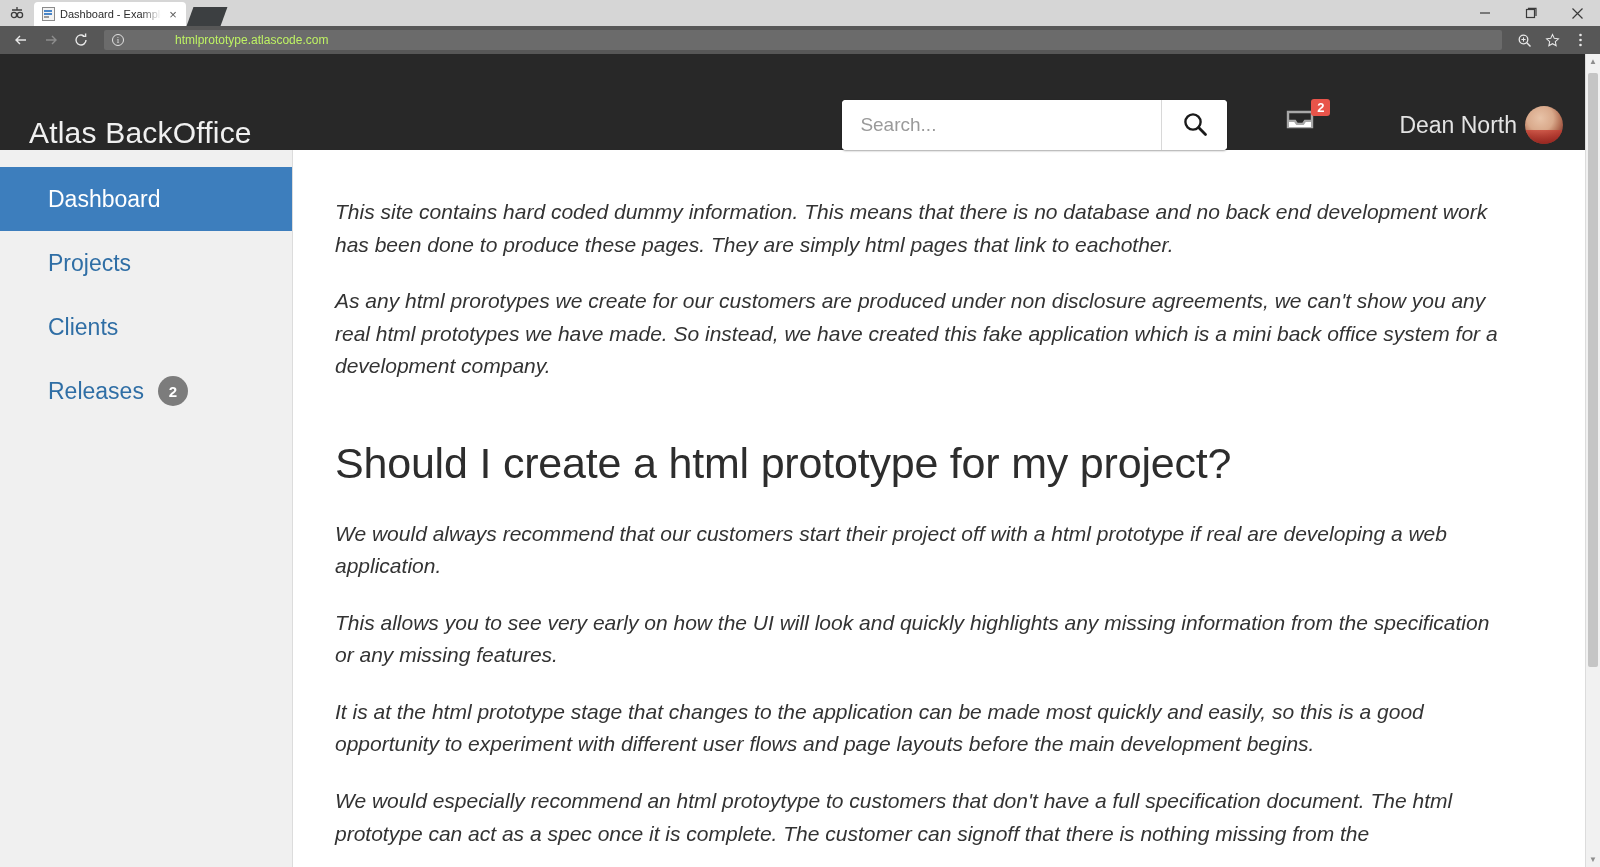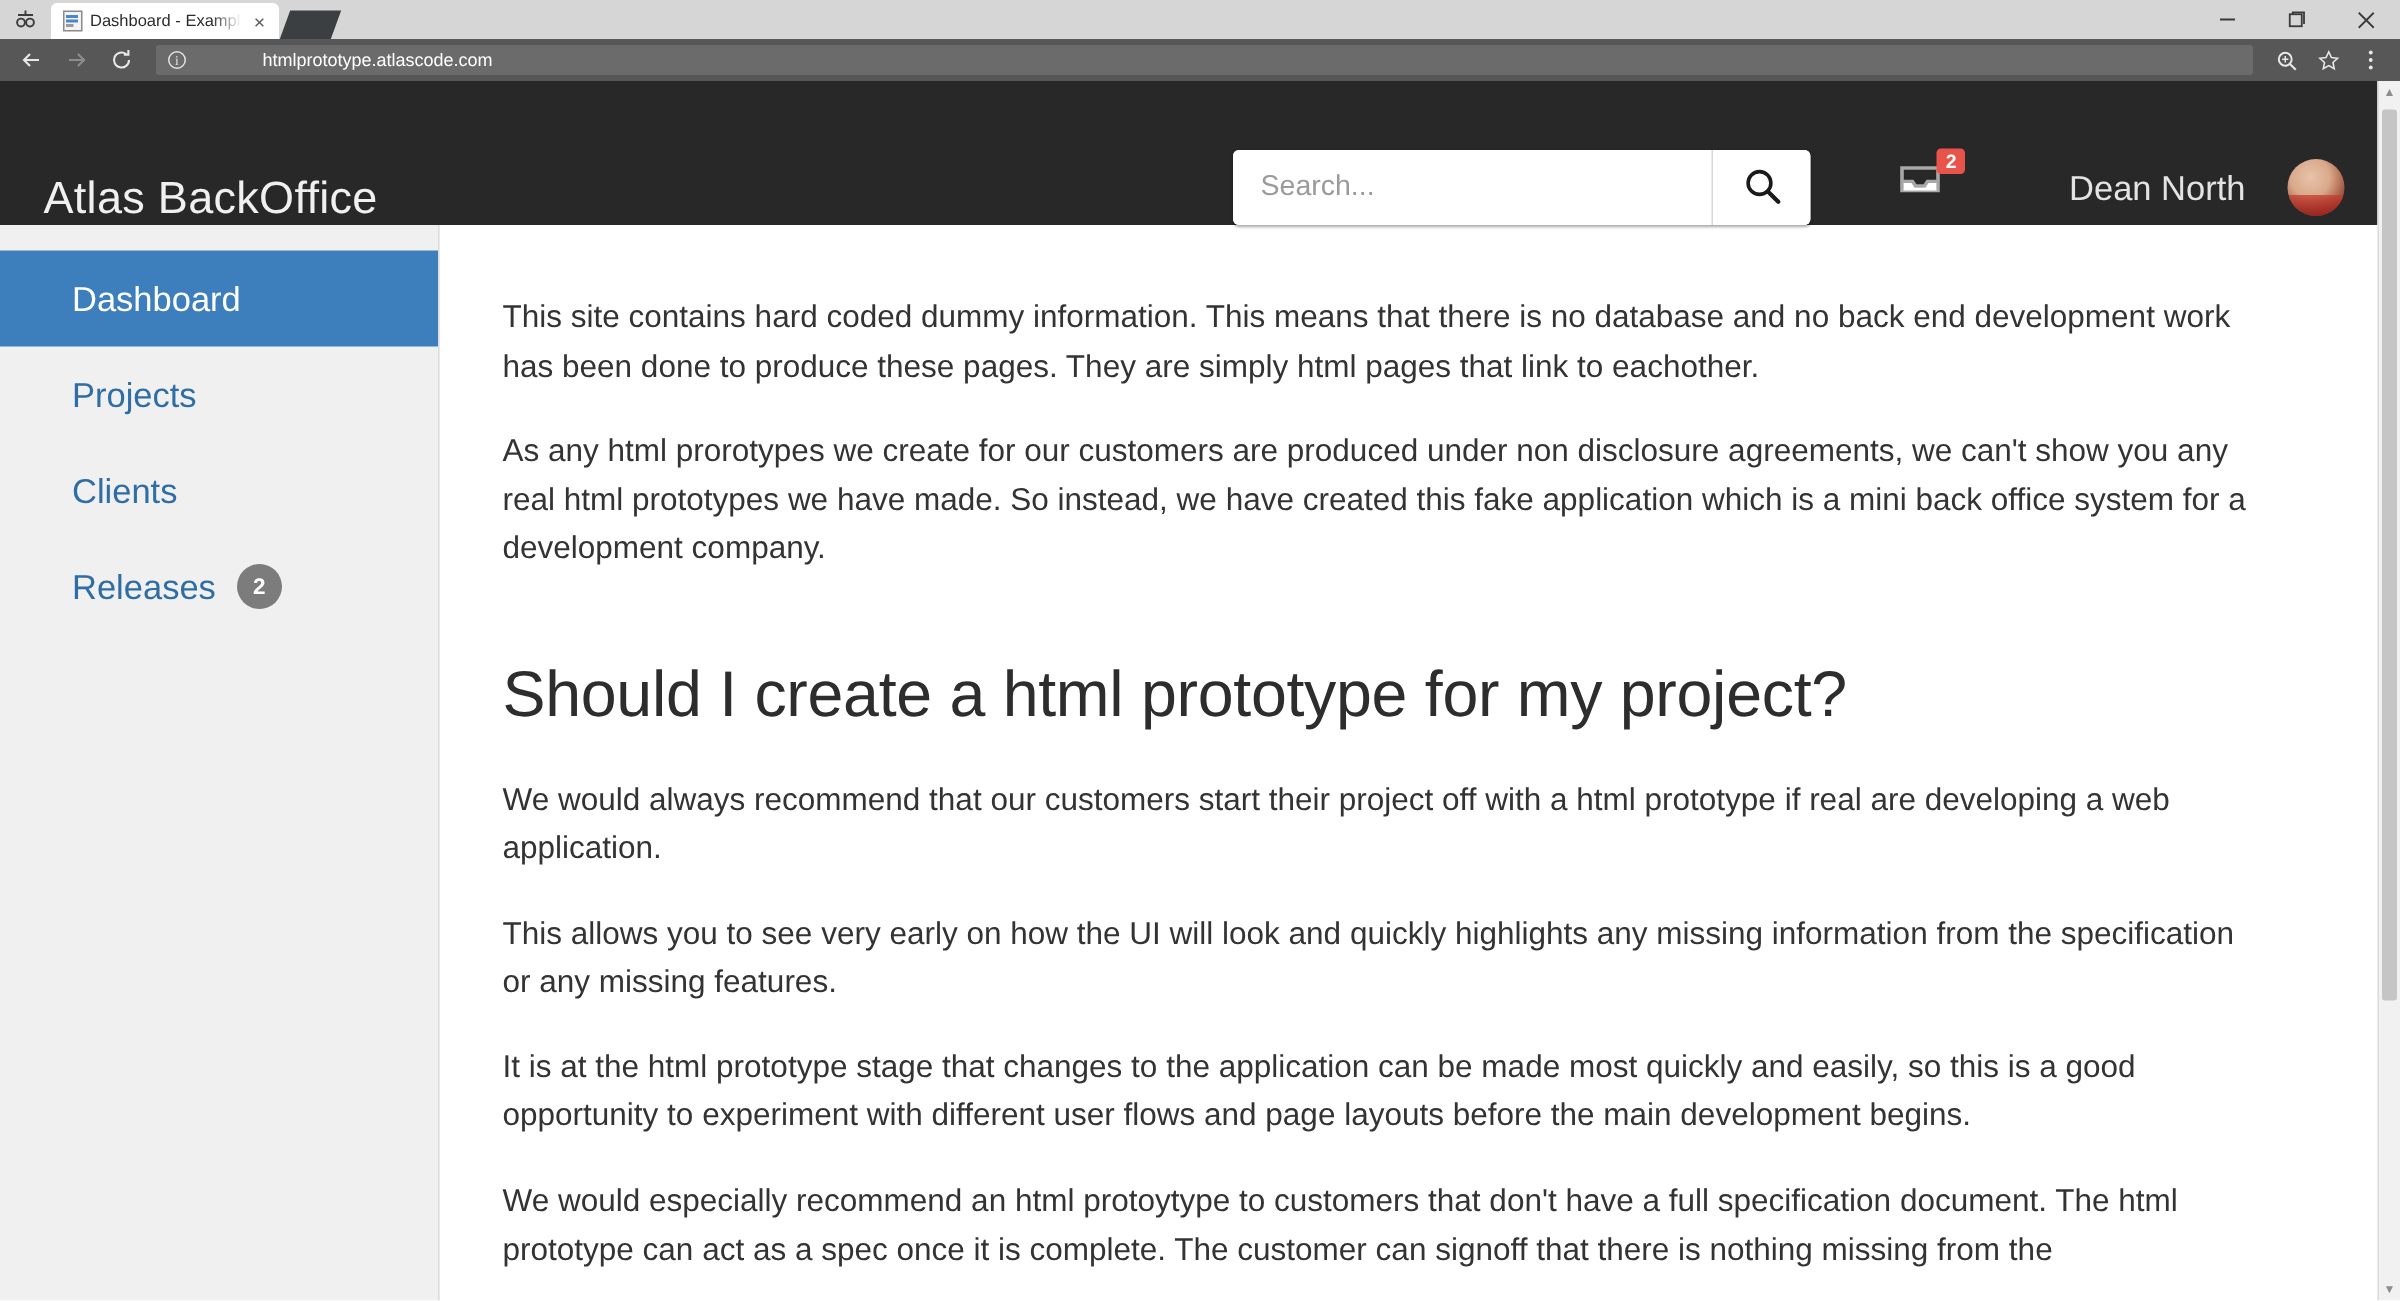--- a/index.html
+++ b/index.html
@@ -80,21 +80,21 @@
     flex: 1 1 auto; height: 20px; margin-left: 6px; margin-right: 6px;
     background: #6b6b6b; border-radius: 2px;
     display: flex; align-items: center; gap: 6px; padding: 0 8px;
   }
   .omnibox .info-icon {
     width: 12px; height: 12px; border: 1.3px solid #e2e2e2;
     border-radius: 50%; color: #e2e2e2; font-size: 9px;
     display: flex; align-items: center; justify-content: center;
     font-family: "Liberation Serif", serif; flex: 0 0 auto;
   }
-  .omnibox .url { font-size: 12px; color: #ffffff; white-space: nowrap; padding-left: 45px; }
+  .omnibox .url { font-size: 12px; color: #bef264; white-space: nowrap; padding-left: 45px; }
   .tb-icon {
     width: 24px; height: 24px; display: flex;
     align-items: center; justify-content: center; color: #e9e9e9;
   }
 
   
   .viewport {
     position: relative;
     height: 813px; width: 1600px;
     background: #fff; overflow: hidden;
@@ -134,21 +134,21 @@
     position: relative; margin-left: 56px; margin-right: 10px;
     width: 34px; height: 34px;
     display: flex; align-items: center; justify-content: center;
   }
   .inbox-badge {
     position: absolute; top: -9px; right: -13px;
     background: #e8544a; color: #fff; font-size: 13px; font-weight: bold;
     border-radius: 3px; padding: 1px 6px; line-height: 15px;
   }
   .user {
-    display: flex; align-items: center; gap: 28px;
+    display: flex; align-items: center; gap: 8px;
     margin-left: 72px; margin-right: 22px;
   }
   .user-name { font-size: 23px; color: #e3e3e3; }
   .avatar {
     width: 38px; height: 38px; border-radius: 50%; overflow: hidden;
     background: radial-gradient(circle at 40% 32%, #e8c3a8 0%, #d9a98b 38%, #b7755a 58%, #8d3f34 78%, #6e2b26 100%);
     position: relative; flex: 0 0 auto;
   }
   .avatar::after {
     content: ""; position: absolute; left: 0; right: 0; bottom: 0; height: 38%;
@@ -175,21 +175,21 @@
   }
 
   .content { flex: 1 1 auto; padding: 46px 74px 0 42px; }
   .content h1 {
     font-size: 43px; font-weight: normal; color: #2d2d2d;
     margin-bottom: 30px; letter-spacing: -.2px;
   }
   .content h1.second { margin-top: 56px; }
   .content p {
     font-size: 21px; line-height: 1.55; color: #333333;
-    margin-bottom: 24px; max-width: 1180px;
+    margin-bottom: 24px; max-width: 1180px; font-style: italic;
   }
 
   
   .scrollbar {
     position: absolute; top: 0; right: 0; width: 15px; height: 813px;
     background: #f1f1f1; border-left: 1px solid #dcdcdc;
   }
   .sb-arrow {
     height: 15px; display: flex; align-items: center; justify-content: center;
     color: #8d8d8d; font-size: 8px;

